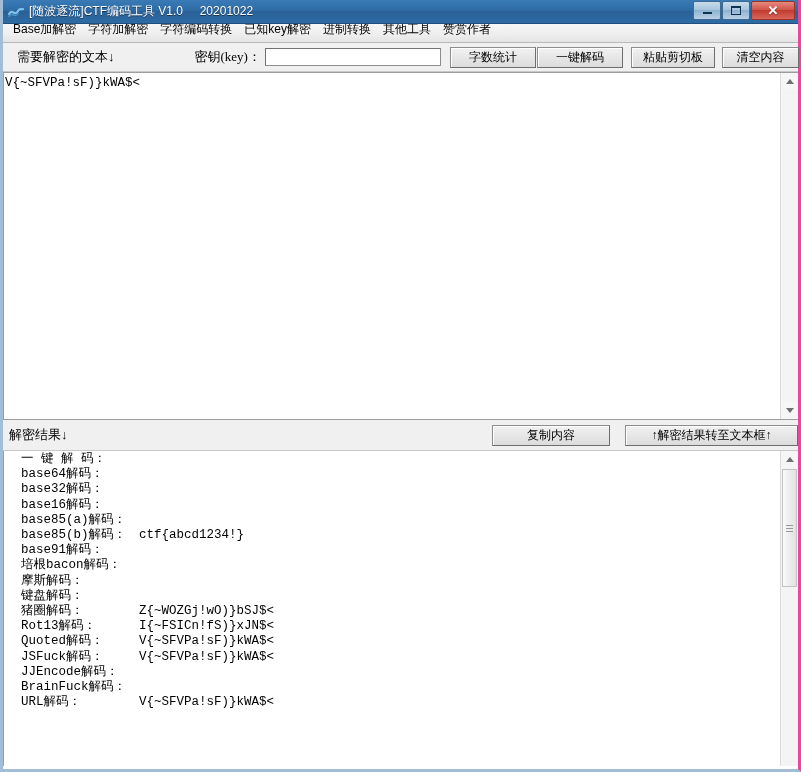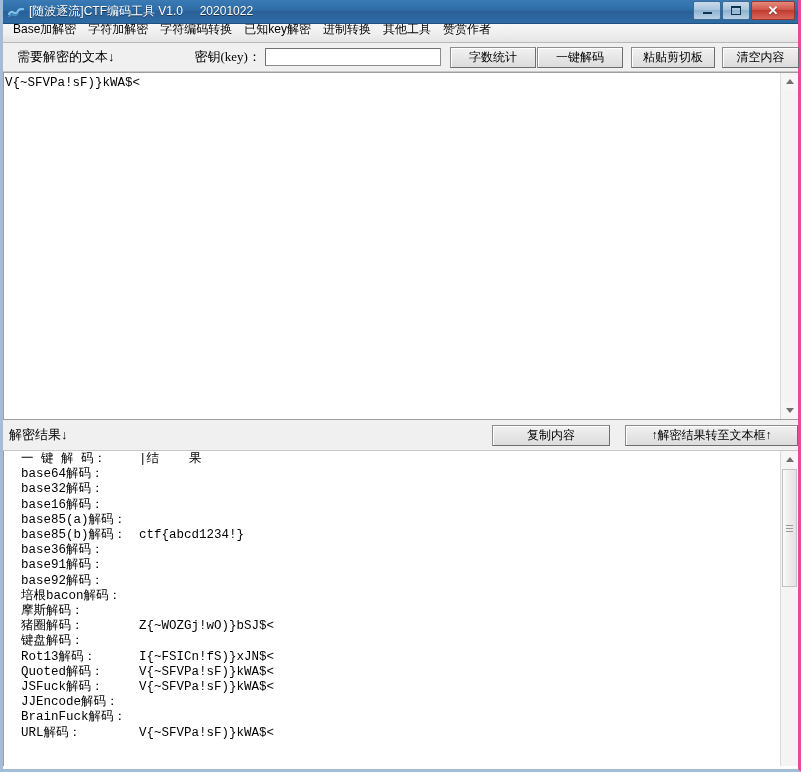--- a/index.html
+++ b/index.html
@@ -326,33 +326,31 @@
   </div>
 
   <div class="resbar">
     <span class="tb-label lbl-result">解密结果↓</span>
     <div class="btn btn-copy">复制内容</div>
     <div class="btn btn-toinput">↑解密结果转至文本框↑</div>
   </div>
 
   <div class="respane">
     <div class="rows" id="result-rows">
-        <div class="res-row head"><span class="k">一 键 解 码：</span><span class="v">|结    果</span></div>
+        <div class="res-row head"><span class="k">一 键 解 码：</span></div>
         <div class="res-row"><span class="k">base64解码：</span><span class="v"></span></div>
         <div class="res-row"><span class="k">base32解码：</span><span class="v"></span></div>
         <div class="res-row"><span class="k">base16解码：</span><span class="v"></span></div>
         <div class="res-row"><span class="k">base85(a)解码：</span><span class="v"></span></div>
         <div class="res-row"><span class="k">base85(b)解码：</span><span class="v">ctf{abcd1234!}</span></div>
-        <div class="res-row"><span class="k">base36解码：</span><span class="v"></span></div>
         <div class="res-row"><span class="k">base91解码：</span><span class="v"></span></div>
-        <div class="res-row"><span class="k">base92解码：</span><span class="v"></span></div>
         <div class="res-row"><span class="k">培根bacon解码：</span><span class="v"></span></div>
         <div class="res-row"><span class="k">摩斯解码：</span><span class="v"></span></div>
+        <div class="res-row"><span class="k">键盘解码：</span><span class="v"></span></div>
         <div class="res-row"><span class="k">猪圈解码：</span><span class="v">Z{~WOZGj!wO)}bSJ$&lt;</span></div>
-        <div class="res-row"><span class="k">键盘解码：</span><span class="v"></span></div>
         <div class="res-row"><span class="k">Rot13解码：</span><span class="v">I{~FSICn!fS)}xJN$&lt;</span></div>
         <div class="res-row"><span class="k">Quoted解码：</span><span class="v">V{~SFVPa!sF)}kWA$&lt;</span></div>
         <div class="res-row"><span class="k">JSFuck解码：</span><span class="v">V{~SFVPa!sF)}kWA$&lt;</span></div>
         <div class="res-row"><span class="k">JJEncode解码：</span><span class="v"></span></div>
         <div class="res-row"><span class="k">BrainFuck解码：</span><span class="v"></span></div>
         <div class="res-row"><span class="k">URL解码：</span><span class="v">V{~SFVPa!sF)}kWA$&lt;</span></div>
       </div>
     <div class="vscroll">
       <div class="sb-arrow up">
           <div class="tri up"></div>

